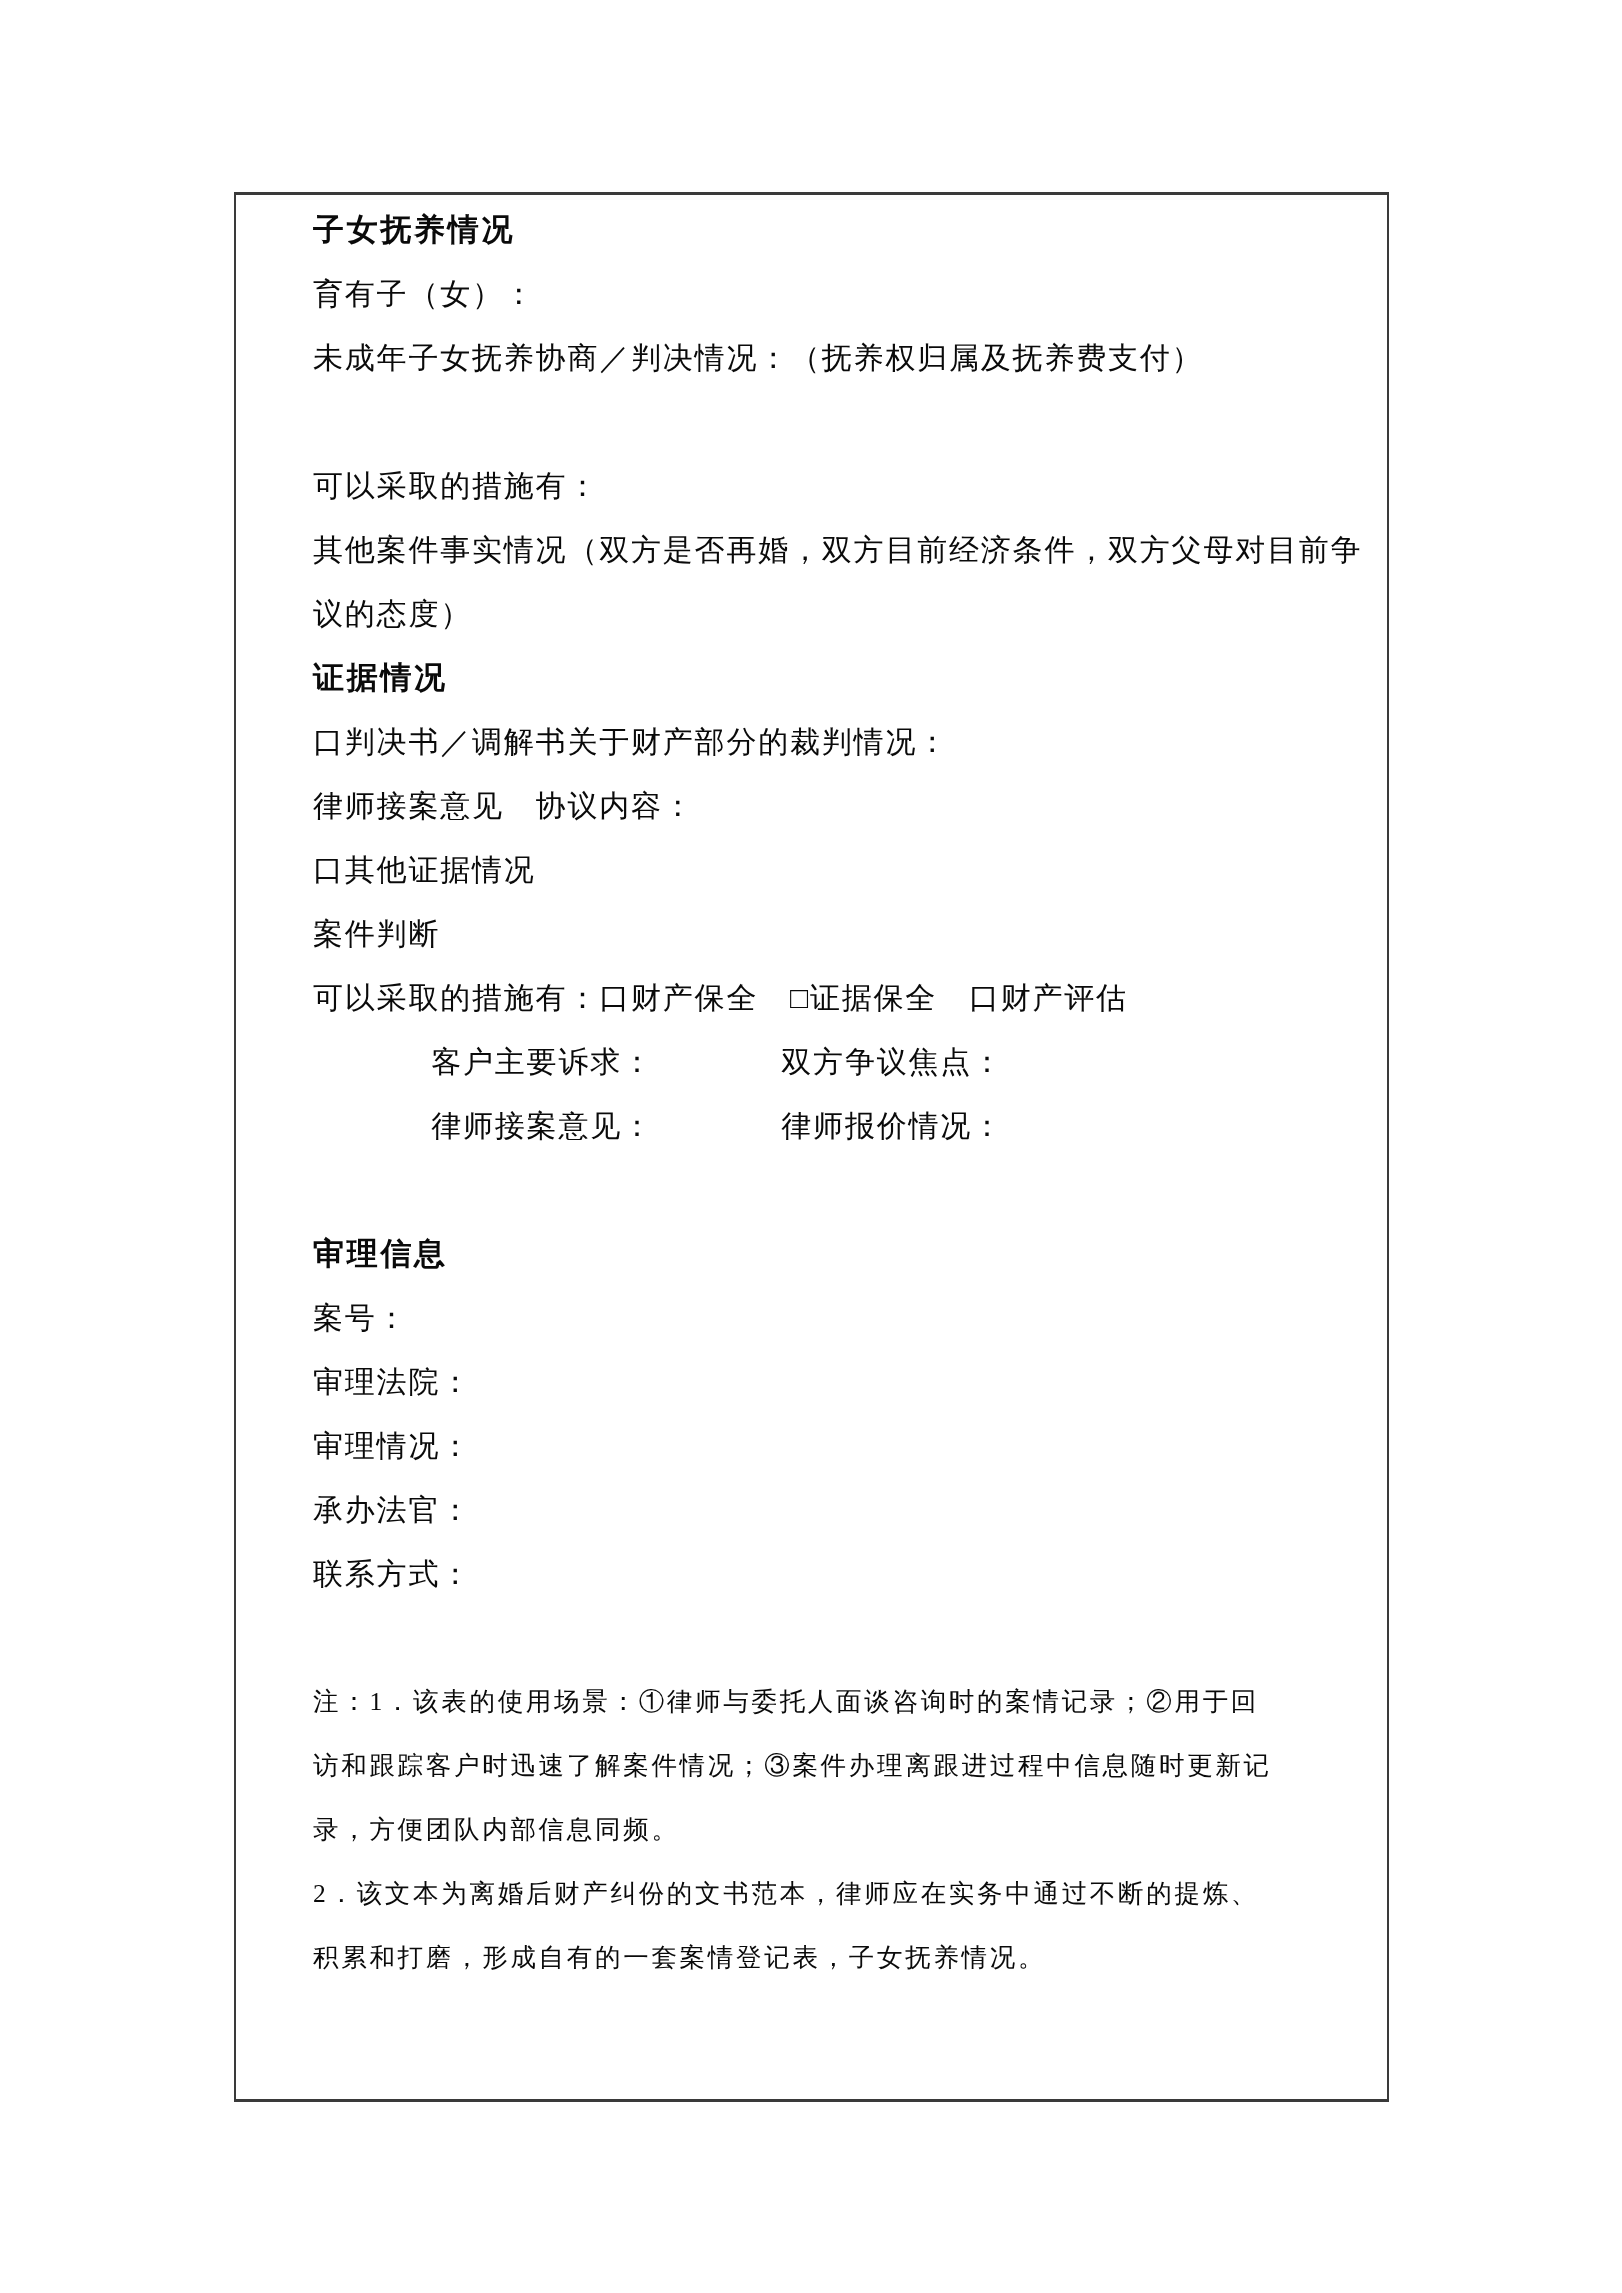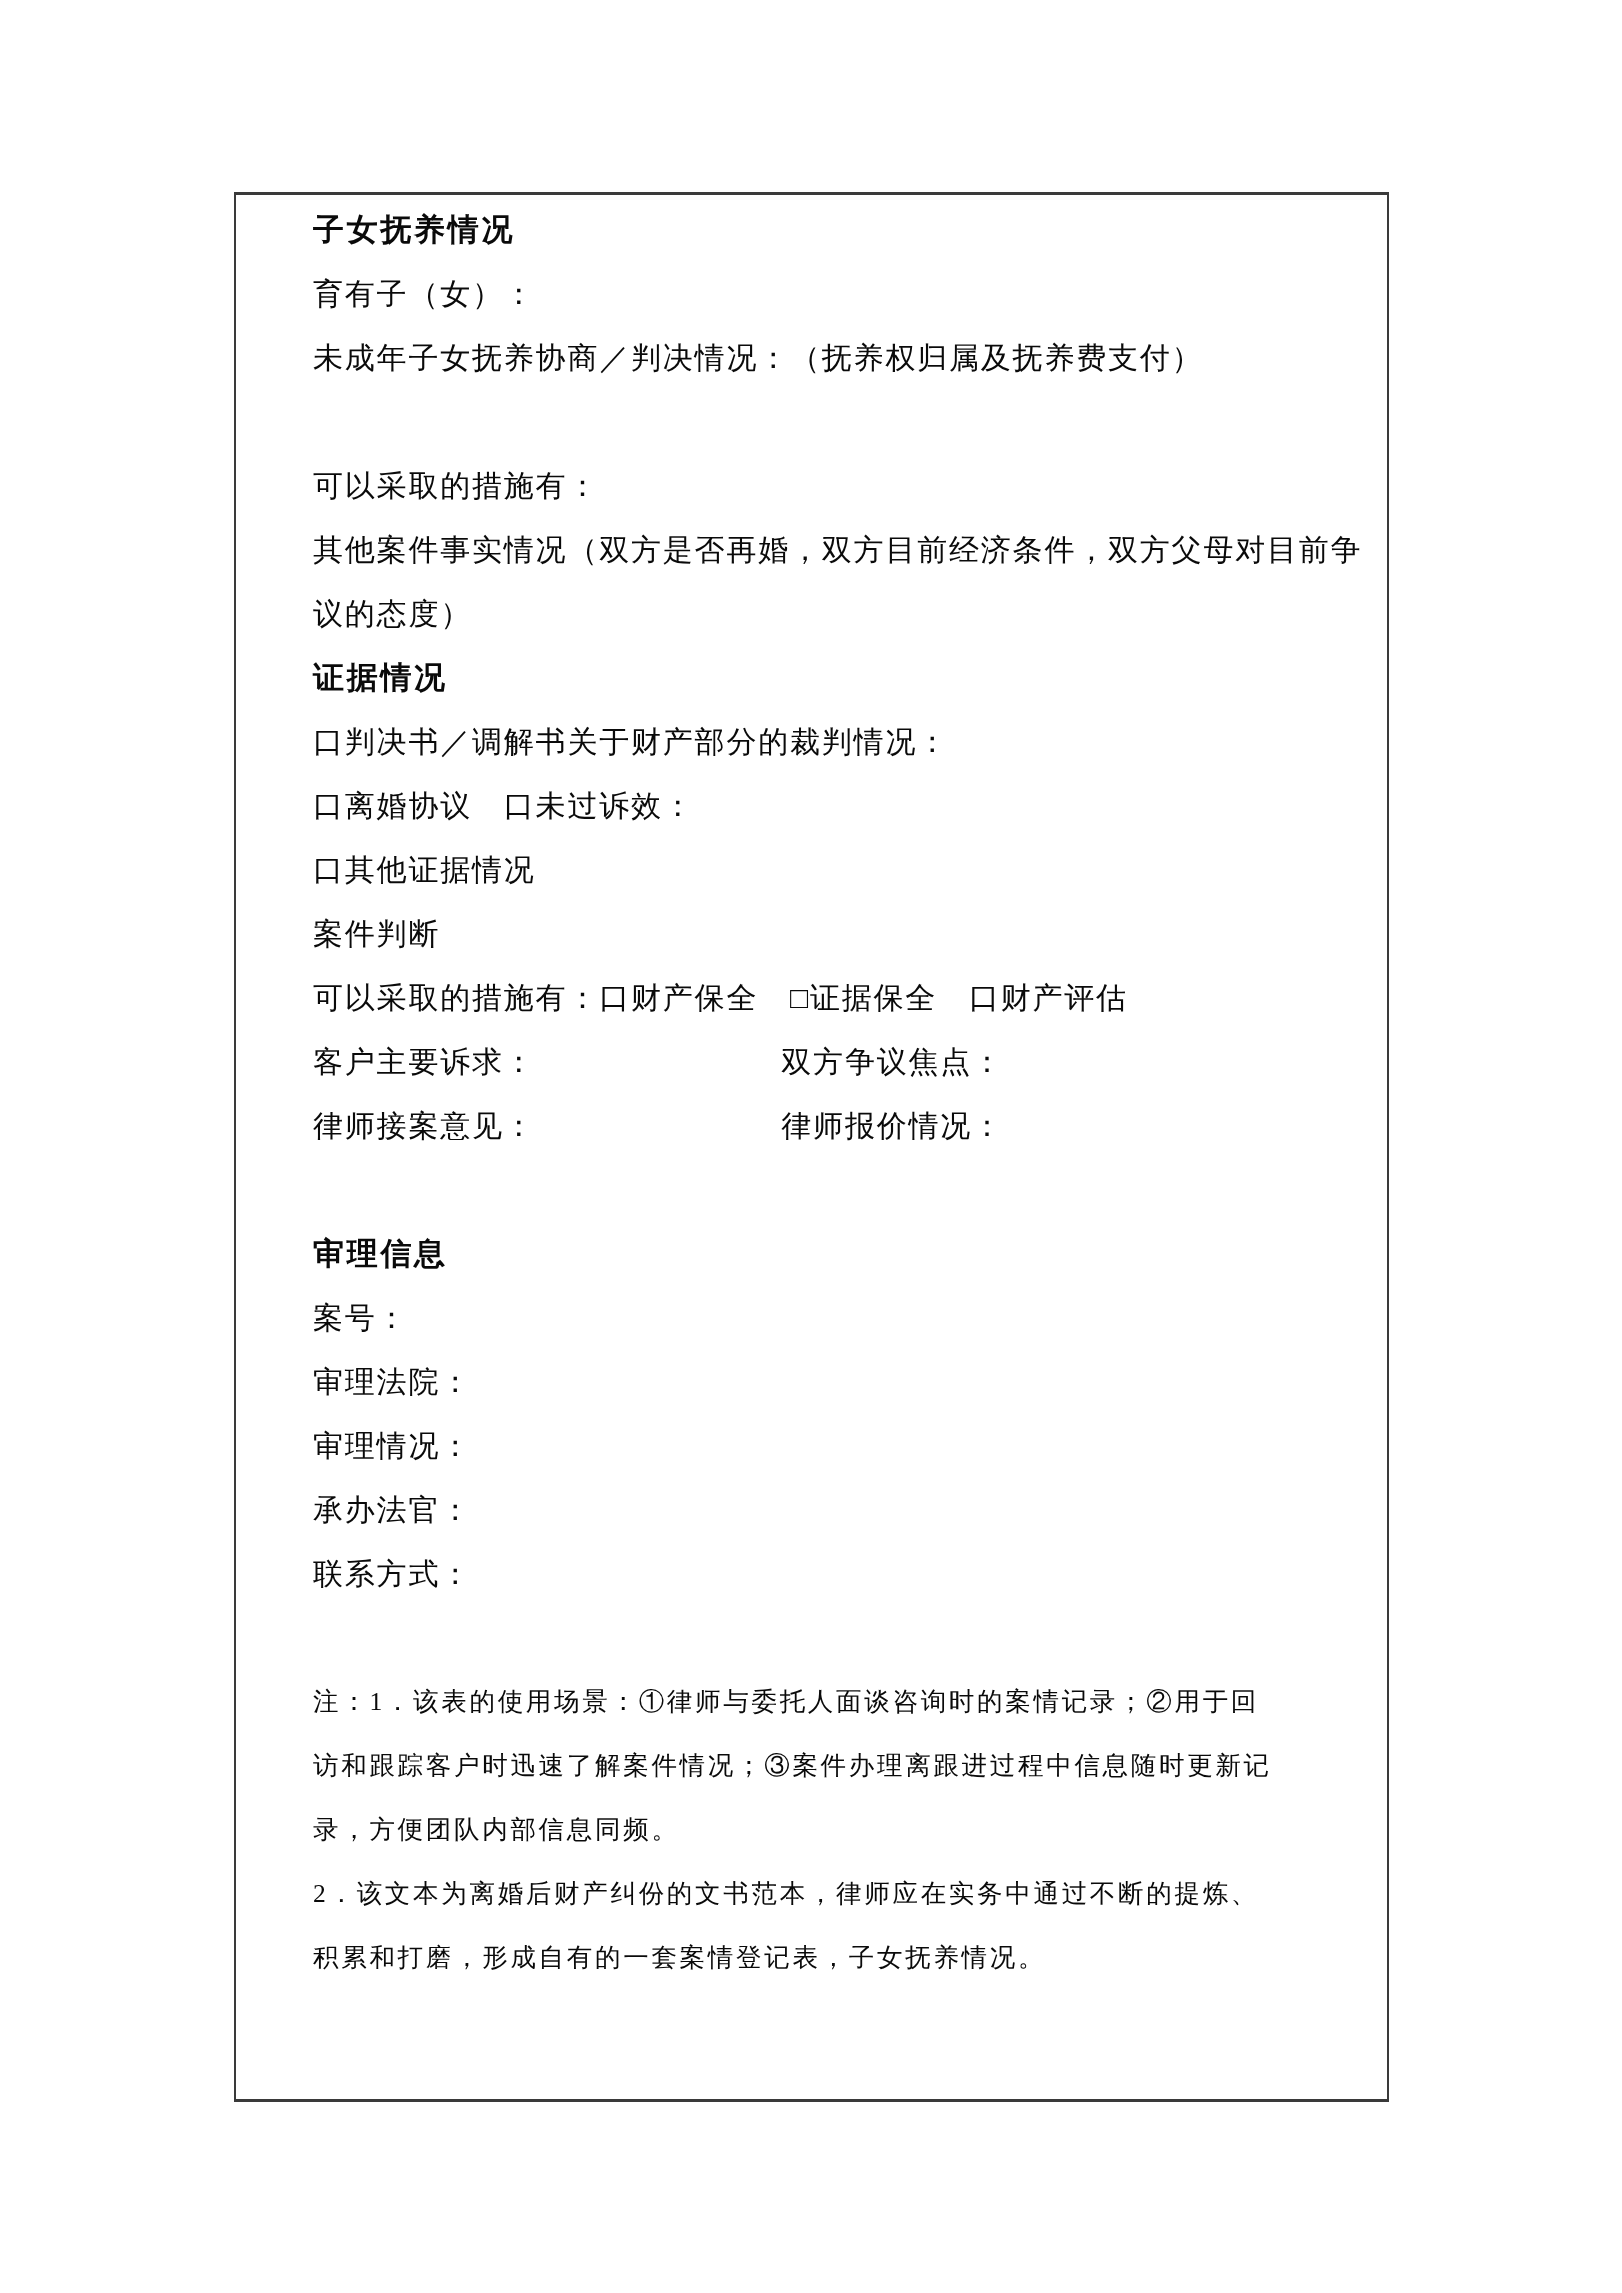--- a/index.html
+++ b/index.html
@@ -45,39 +45,40 @@
   .ln.note {
     font-size: 25.5px;
     letter-spacing: 2.7px;
   }
   .ln.blank {
     height: 64px;
   }
   .col-left {
     display: inline-block;
     width: 459px;
+    text-align: center;
   }
 </style>
 </head>
 <body>
 
 <div class="page">
   <div class="form-box">
 
     <div class="ln heading">子女抚养情况</div>
     <div class="ln">育有子（女）：</div>
     <div class="ln">未成年子女抚养协商／判决情况：（抚养权归属及抚养费支付）</div>
     <div class="ln blank"></div>
     <div class="ln">可以采取的措施有：</div>
     <div class="ln">其他案件事实情况（双方是否再婚，双方目前经济条件，双方父母对目前争</div>
     <div class="ln">议的态度）</div>
 
     <div class="ln heading">证据情况</div>
     <div class="ln">口判决书／调解书关于财产部分的裁判情况：</div>
-    <div class="ln">口离婚协议　口未过诉效：</div>
+    <div class="ln">律师接案意见　协议内容：</div>
     <div class="ln">口其他证据情况</div>
     <div class="ln">案件判断</div>
     <div class="ln">可以采取的措施有：口财产保全　□证据保全　口财产评估</div>
 
     <div class="ln">
       <span class="col-left">客户主要诉求：</span>
       <span>双方争议焦点：</span>
     </div>
     <div class="ln">
       <span class="col-left">律师接案意见：</span>

